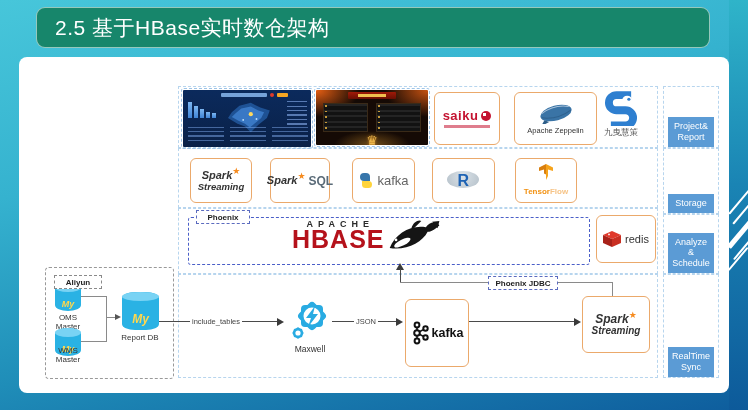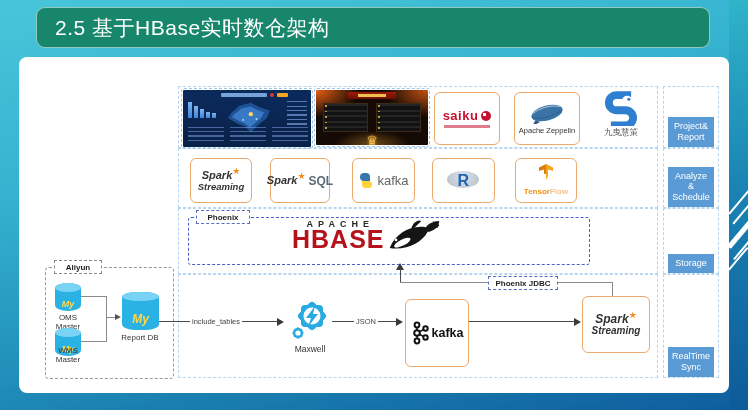--- a/index.html
+++ b/index.html
@@ -32,21 +32,21 @@
   .ln{position:absolute;background:#4a4a4a;z-index:1;}
   .ln-gray{background:#8a8a8a;}
   .ah-r{position:absolute;width:0;height:0;border-left:7px solid #3a3a3a;border-top:4px solid transparent;border-bottom:4px solid transparent;z-index:1;}
   .ah-r-sm{position:absolute;width:0;height:0;border-left:6px solid #555;border-top:3.5px solid transparent;border-bottom:3.5px solid transparent;z-index:1;}
   .ah-u{position:absolute;width:0;height:0;border-bottom:7px solid #3a3a3a;border-left:4px solid transparent;border-right:4px solid transparent;z-index:1;}
   .flow-label{position:absolute;transform:translate(-50%,-50%);background:#fff;padding:0 2px;
     font-size:7.5px;color:#444;z-index:3;white-space:nowrap;}
   
   .tag{position:absolute;box-sizing:border-box;background:#fff;border:1px dashed #5b6bbf;
     font-size:8px;font-weight:bold;color:#222;text-align:center;z-index:4;display:flex;align-items:center;justify-content:center;}
-  .tag-gray{border-color:#8a8a8a;}
+  .tag-gray{border-color:#8a8a8a;margin-top:15px;}
   
   .phoenix-box{position:absolute;left:188px;top:217px;width:400px;height:46px;border:1.5px dashed #4a5fc8;border-radius:3px;z-index:1;}
   
   .hbase-logo{position:absolute;left:292px;top:219px;width:182px;height:42px;display:flex;align-items:flex-start;z-index:2;}
   .apache-word{font-size:9px;font-weight:bold;color:#2b2b2b;letter-spacing:5px;margin-left:4px;}
   .hbase-word{font-size:25px;font-weight:700;color:#b5121b;letter-spacing:1px;line-height:.85;}
   
   .cyl{position:absolute;background:#2ab2e4;border-radius:13px/6px;z-index:2;}
   .cyl::before{content:'';position:absolute;left:0;right:0;top:0;height:9px;border-radius:50%;background:#79d3f4;}
   .cyl .my{position:absolute;left:0;right:0;bottom:2px;text-align:center;color:#ffd84d;font-weight:bold;font-style:italic;}
@@ -122,27 +122,27 @@
     <div class="row" style="height:60px"></div>
     <div class="row" style="height:66px"></div>
     <div class="row" style="height:104px"></div>
   </div>
 
   <div class="label-col">
     <div class="label-cell" style="height:62px">
       <div class="side-label">Project&amp;
 Report</div>
     </div>
+    <div class="label-cell" style="height:66px">
+      <div class="side-label">Storage</div>
+    </div>
     <div class="label-cell" style="height:60px">
       <div class="side-label">Analyze
 &amp;
 Schedule</div>
-    </div>
-    <div class="label-cell" style="height:66px">
-      <div class="side-label">Storage</div>
     </div>
     <div class="label-cell" style="height:104px">
       <div class="side-label">RealTime
 Sync</div>
     </div>
   </div>
 
   <div class="dash dash1" style="left:183px;top:90px;width:128px;height:57px">
     <div class="d1-titlebar"></div>
     <div class="d1-dot"></div>
@@ -177,21 +177,21 @@
   </div>
 
   <div class="obox col" style="left:434px;top:92px;width:66px;height:53px">
     <div style="display:flex;align-items:center">
       <span class="saiku-word">saiku</span>
       <span class="saiku-dot"></span>
     </div>
     <div class="saiku-tagline"></div>
   </div>
 
-  <div class="obox col" style="left:514px;top:92px;width:66px;height:53px">
+  <div class="obox col" style="left:514px;top:92px;width:83px;height:53px">
     <svg width="38" height="22" viewBox="0 0 38 22">
       <g transform="rotate(-15 19 11)">
         <ellipse cx="19" cy="11" rx="16" ry="7.5" fill="#3a74a6"></ellipse>
         <path d="M6,15 L1,20 L10,18 Z" fill="#2c5d88"></path>
         <path d="M5,8 Q19,2 33,8" stroke="#d7e6f2" stroke-width="1" fill="none" opacity=".7"></path>
         <path d="M4,12 Q19,18 34,12" stroke="#2c5d88" stroke-width="1" fill="none" opacity=".8"></path>
       </g>
     </svg>
     <div class="small-logo-label">Apache Zeppelin</div>
   </div>
@@ -257,20 +257,29 @@
     </div>
     <svg width="56" height="40" viewBox="0 0 62 42" style="margin-left:2px">
       <path d="M3,31 C9,15 27,5 43,8 C47,2 54,1 58,6 C54,9 50,13 45,13 C39,25 21,34 3,31 Z" fill="#151515"></path>
       <path d="M27,9 C29,2 35,-1 38,1 C35,4 32,7 29,10 Z" fill="#151515"></path>
       <path d="M50,2 L58,1 L56,9 Z" fill="#151515"></path>
       <ellipse cx="17" cy="25" rx="10" ry="3.4" fill="#fff" transform="rotate(-27 17 25)"></ellipse>
       <circle cx="10" cy="22" r="1.5" fill="#fff"></circle>
     </svg>
   </div>
 
+  <div class="obox" style="left:596px;top:215px;width:60px;height:48px">
+    <svg width="18" height="16" viewBox="0 0 18 16">
+      <polygon points="9,0 18,4 9,8 0,4" fill="#e0392b"></polygon>
+      <polygon points="0,4 9,8 9,16 0,12" fill="#a8221a"></polygon>
+      <polygon points="18,4 9,8 9,16 18,12" fill="#c92f22"></polygon>
+      <circle cx="6" cy="3.4" r=".9" fill="#fff"></circle>
+    </svg>
+    <span class="redis-word">redis</span>
+  </div>
 
   <div class="ah-u" style="left:396px;top:263px"></div>
   <div class="ln" style="left:399.5px;top:269px;width:1.5px;height:14px"></div>
 
   <div class="aliyun-box"></div>
   <div class="tag tag-gray" style="left:54px;top:260px;width:48px;height:14px">
     <span>Aliyun</span>
   </div>
 
   <div class="cyl" style="left:55px;top:283px;width:26px;height:28px">

